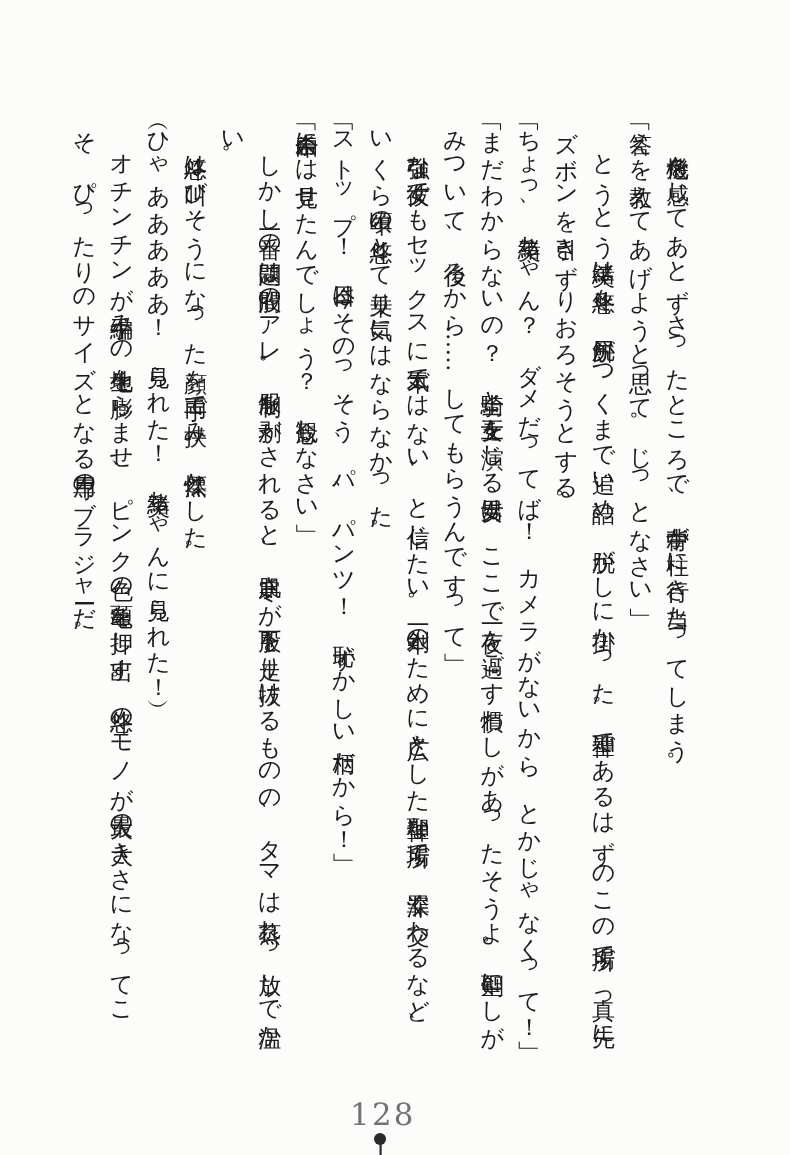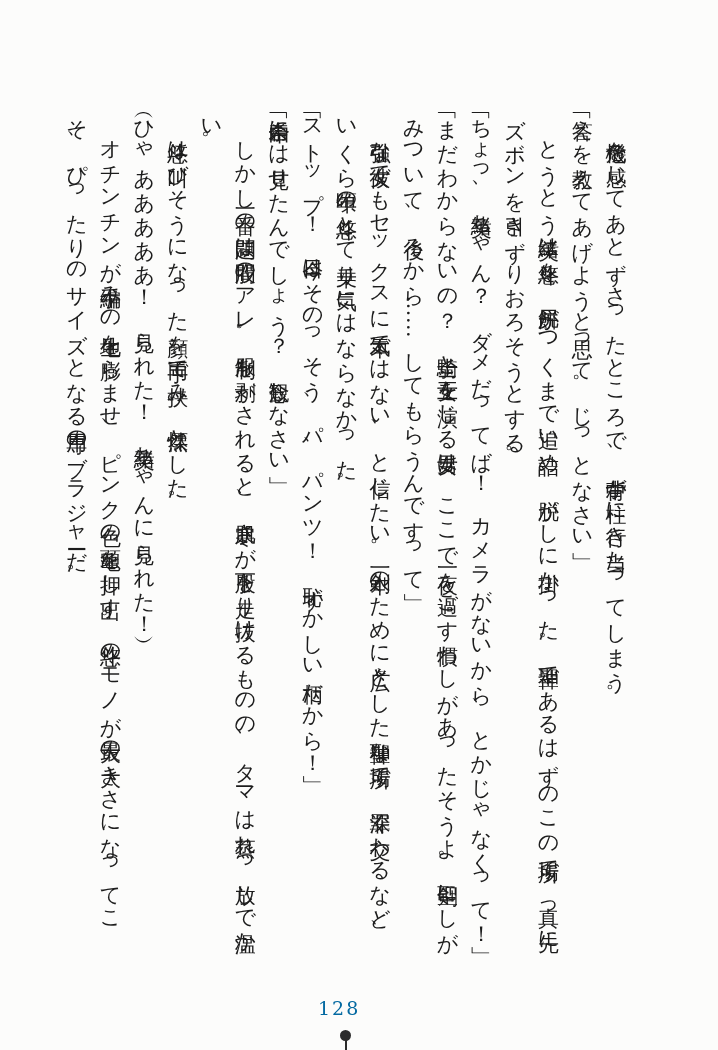--- a/index.html
+++ b/index.html
@@ -38,24 +38,24 @@
     text-indent: 0;
   }
   .vtext p.indent {
     text-indent: 1em;
   }
   .page-number {
     position: absolute;
     top: 997px;
     left: 318px;
     width: 60px;
-    text-align: left;
-    font-size: 19px;
+    text-align: center;
+    font-size: 28px;
     letter-spacing: 2px;
-    color: #0369a1;
+    color: #737373;
     font-family: "DejaVu Serif", "Liberation Serif", serif;
   }
   .binding-dot {
     position: absolute;
     top: 1030px;
     left: 340px;
     width: 11px;
     height: 11px;
     border-radius: 50%;
     background: #2b2b2b;

